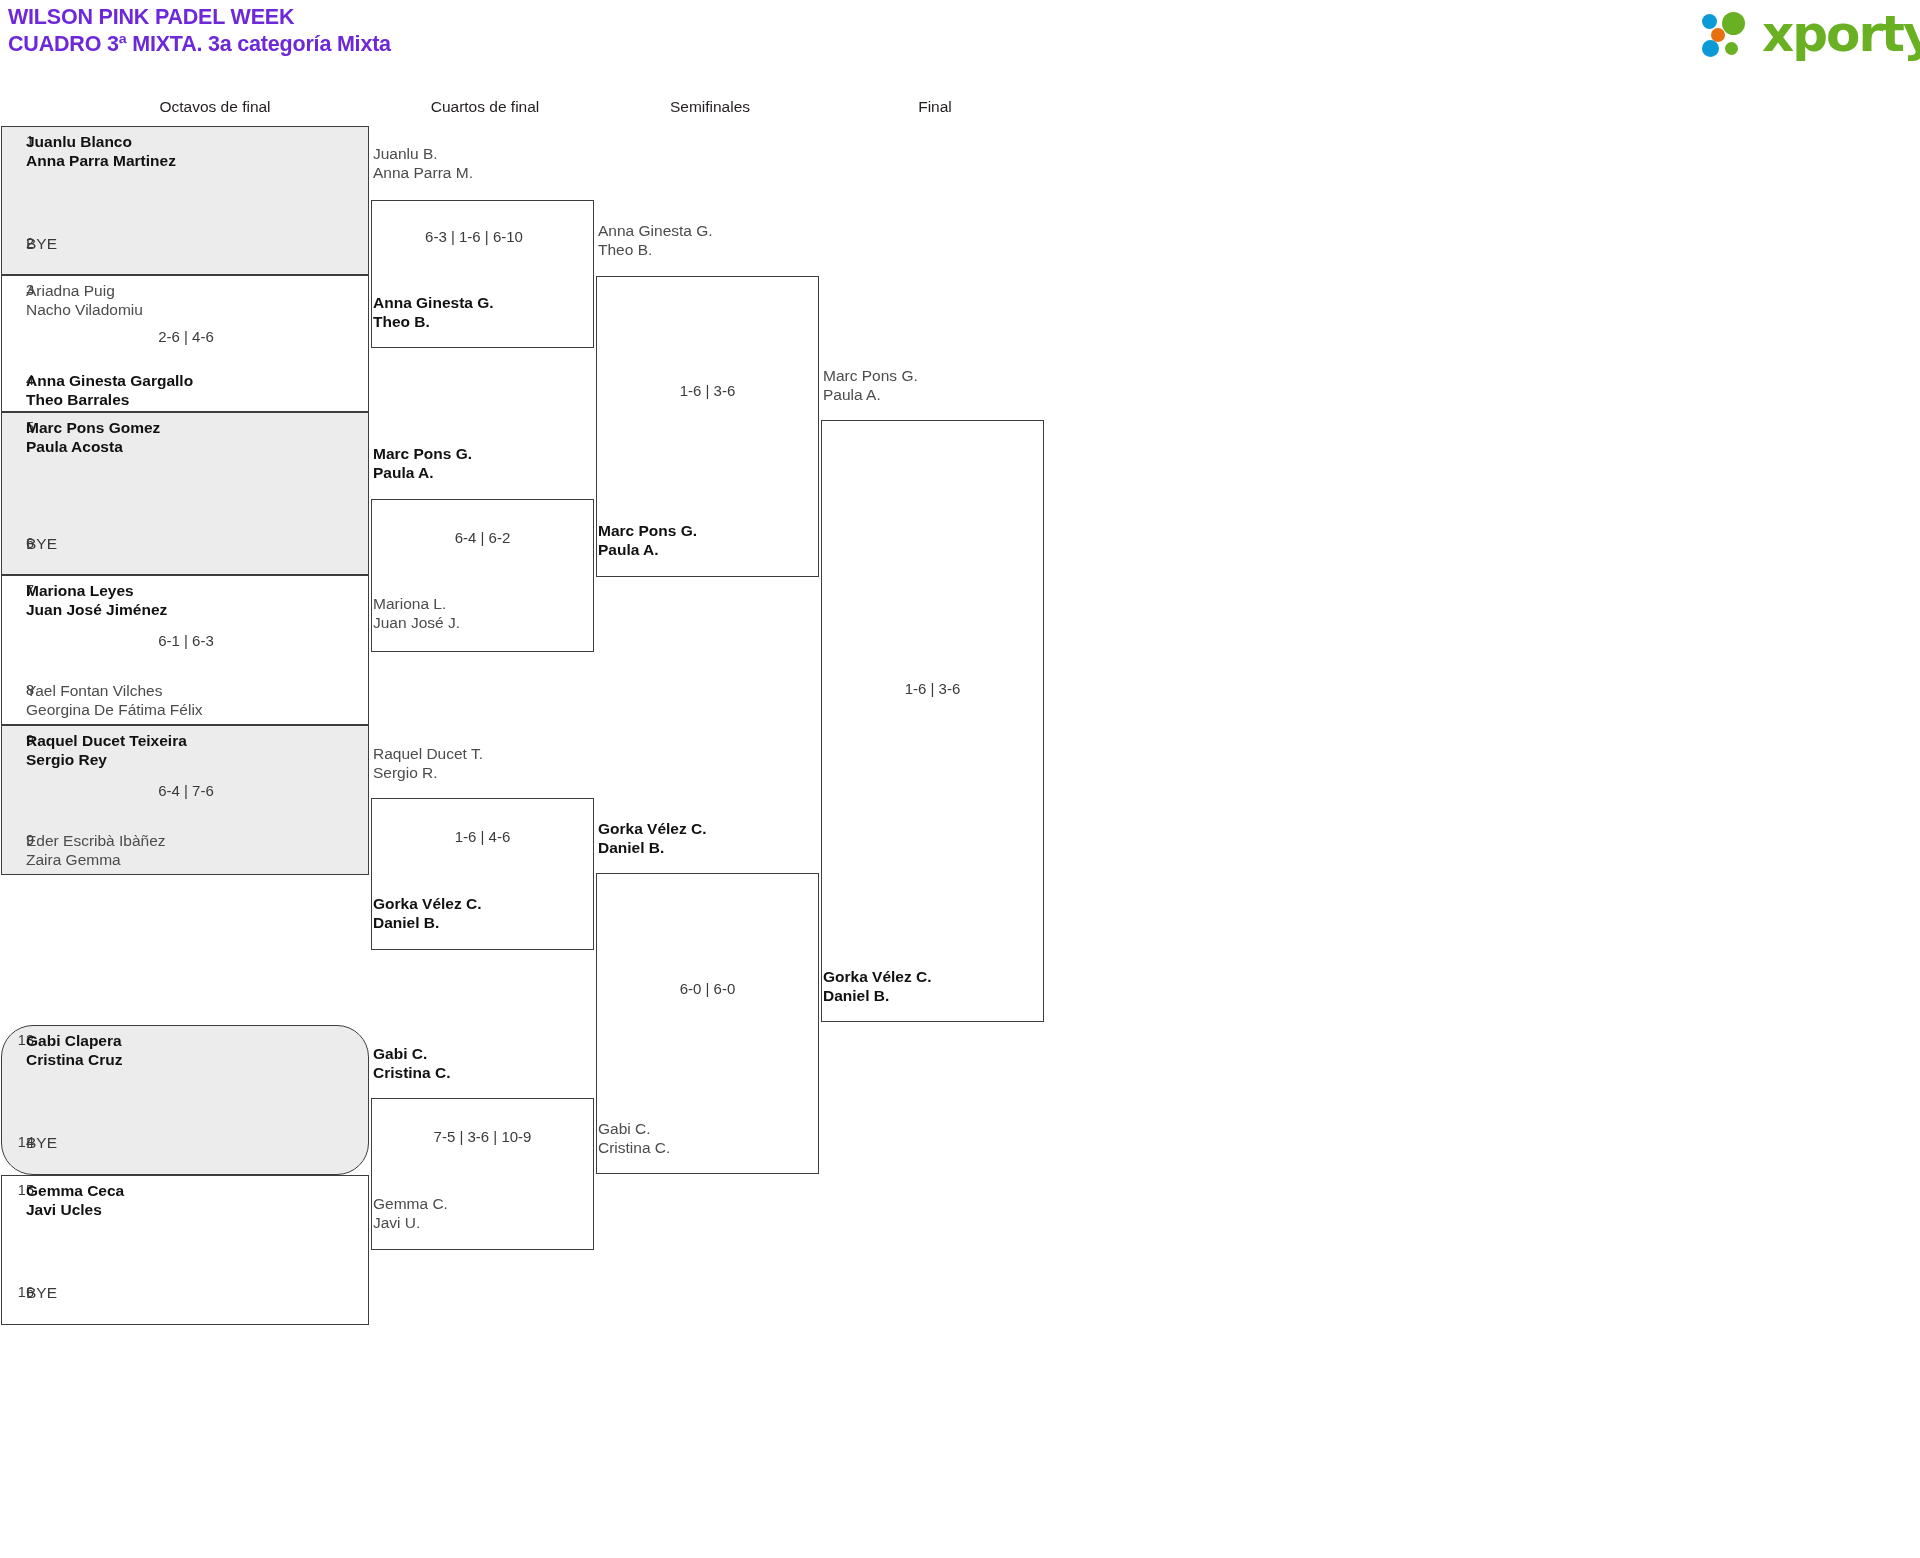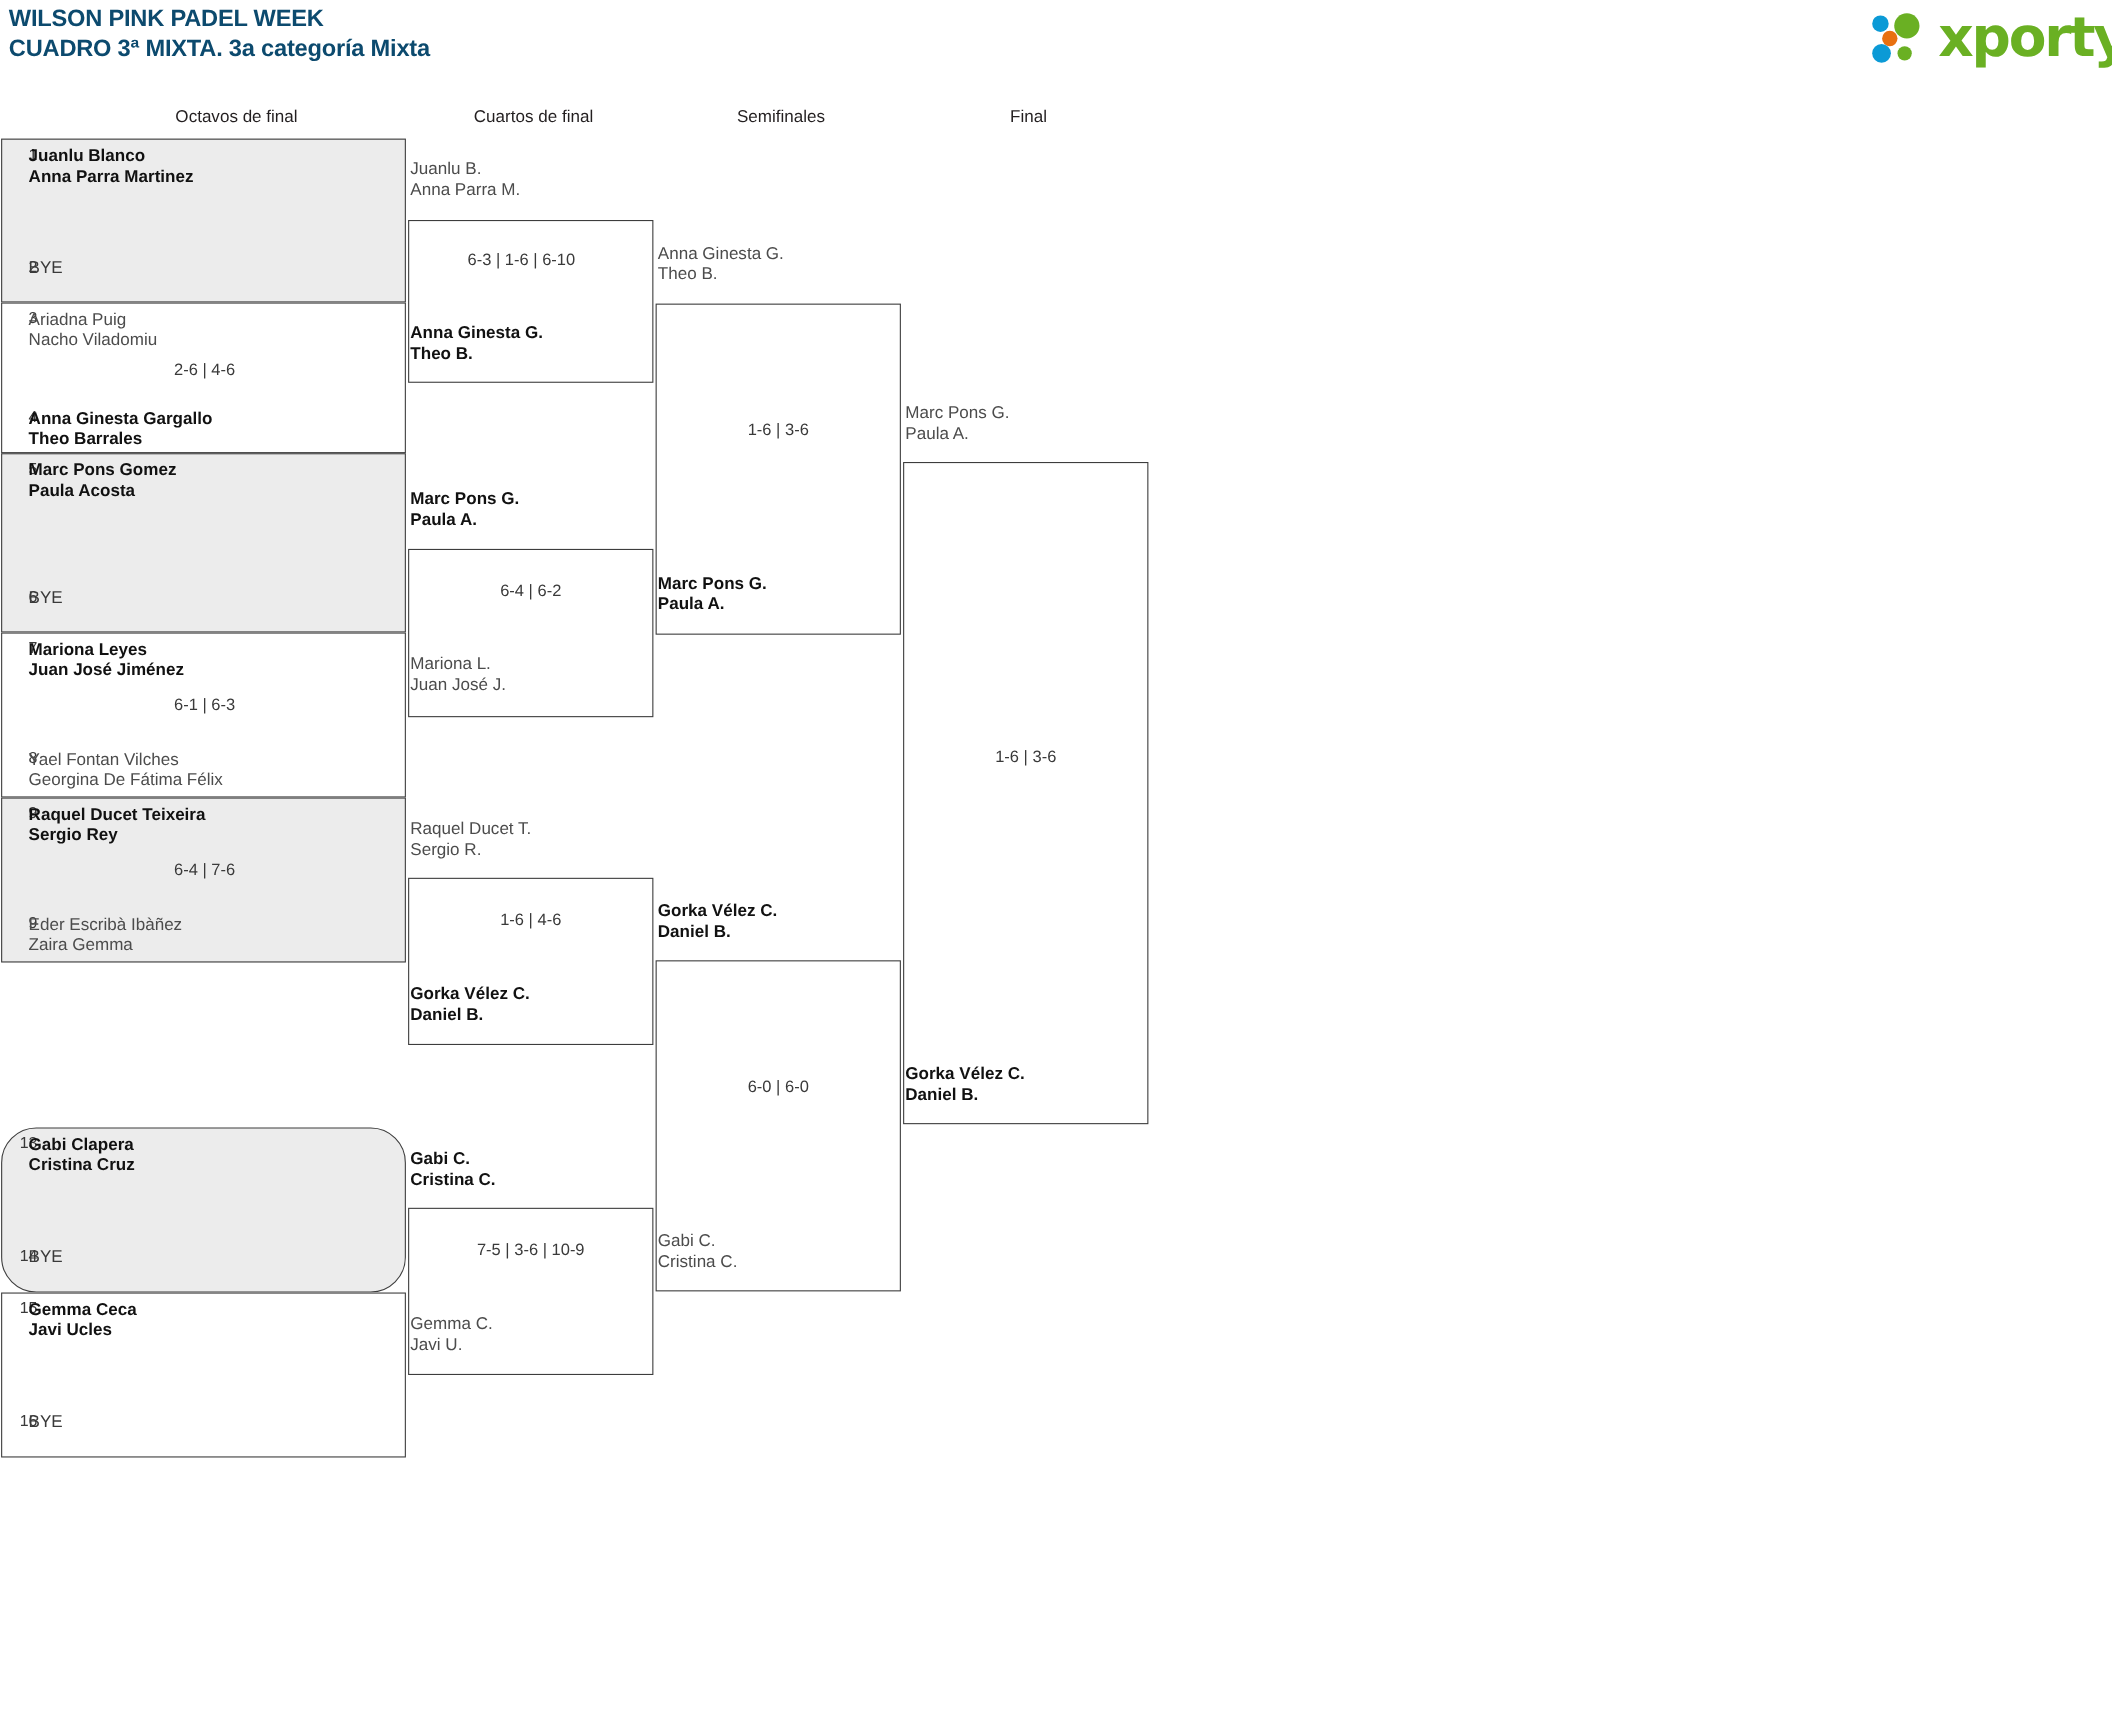--- a/index.html
+++ b/index.html
@@ -7,21 +7,21 @@
     width:1920px;height:1558px;
     font-family:"Liberation Sans", sans-serif;
     color:#231f20;
     overflow:hidden;
     position:relative;
   }
 
   
   #header{position:absolute;left:0;top:0;width:1920px;height:95px;}
   #title-block{position:absolute;left:8px;top:4px;}
-  .title-line{font-size:21.5px;font-weight:bold;letter-spacing:-0.2px;line-height:27px;white-space:nowrap;color:#0c4a6e;}
+  .title-line{font-size:21.5px;font-weight:bold;letter-spacing:-0.2px;line-height:27px;white-space:nowrap;color:#6d28d9;}
 
   
   #logo{position:absolute;left:1700px;top:8px;width:210px;height:52px;}
   #logo-dots{position:absolute;left:0;top:4px;width:64px;height:46px;}
   .dot{position:absolute;border-radius:50%;}
   #logo-word{position:absolute;left:62px;top:-3px;font-size:50px;font-weight:bold;color:#6ab023;letter-spacing:-2px;line-height:58px;font-family:"DejaVu Sans", sans-serif;}
 
   
   .round-head{position:absolute;font-size:15.5px;color:#231f20;white-space:nowrap;top:98px;text-align:center;}
 

